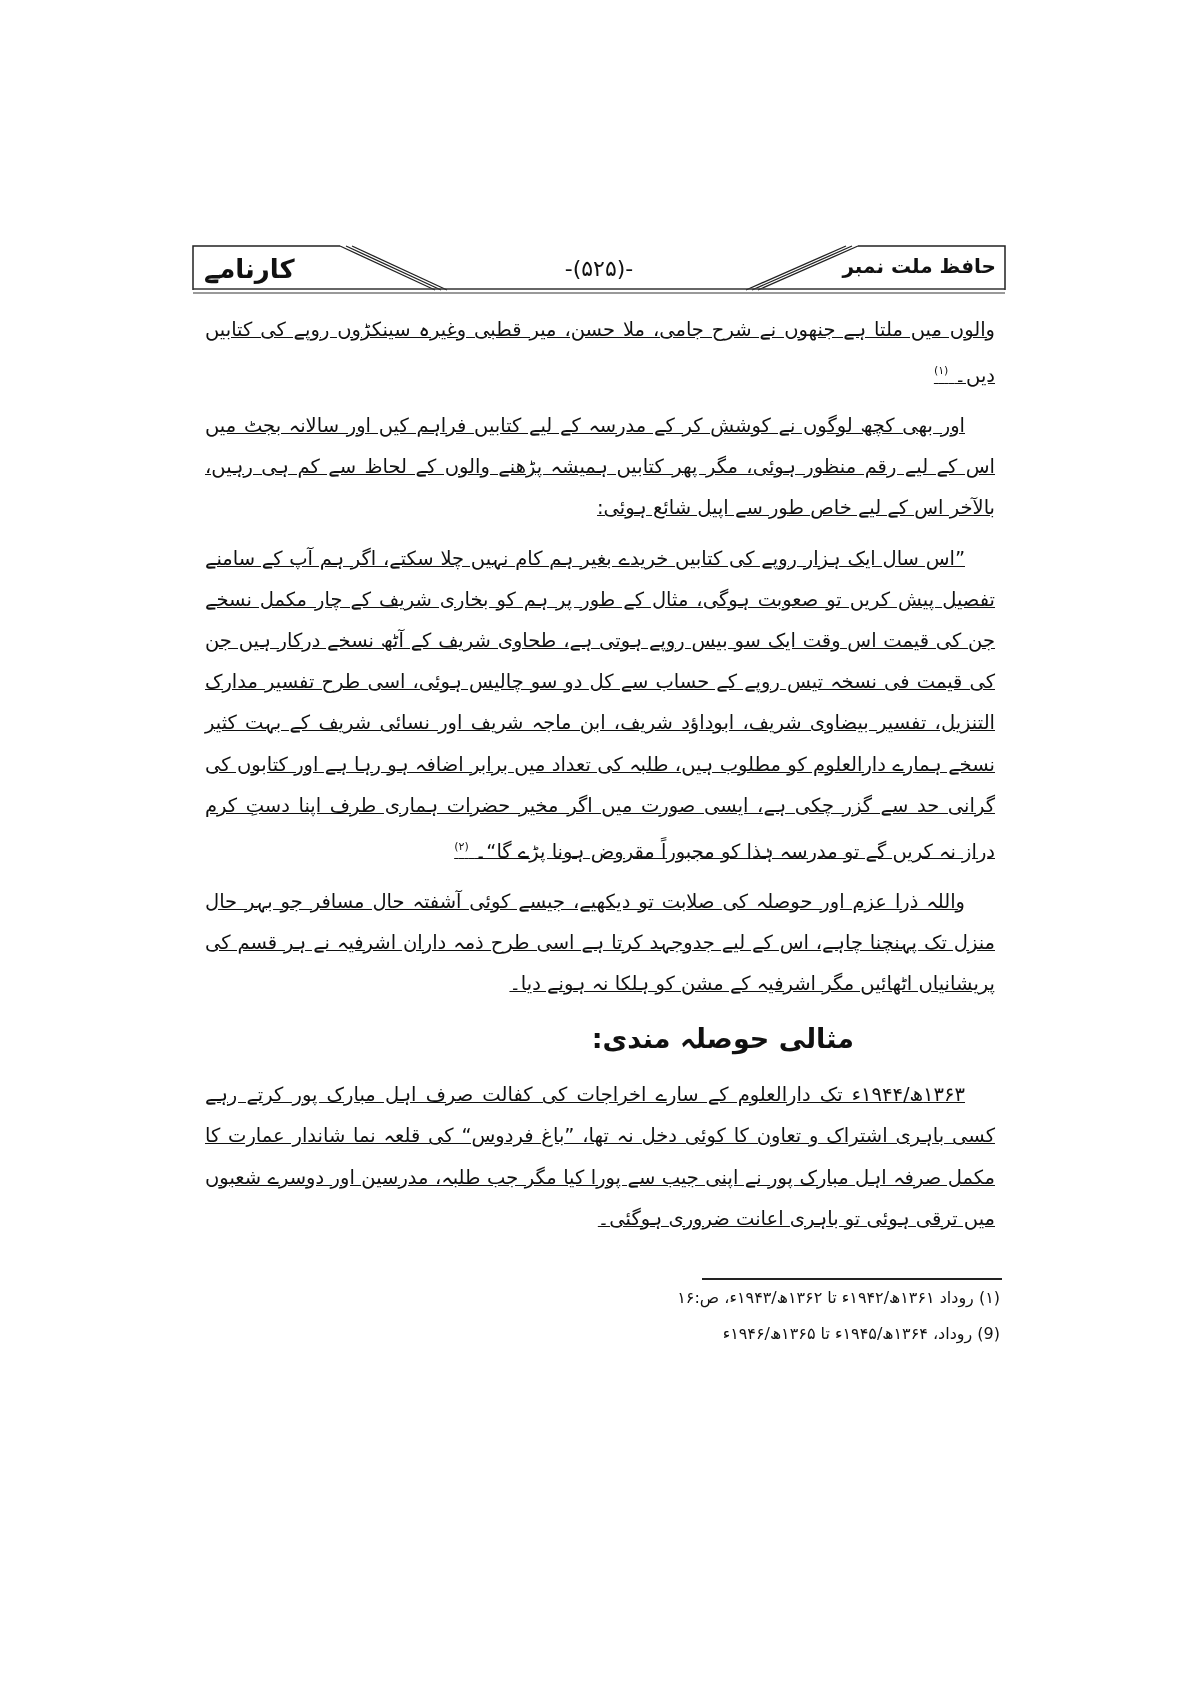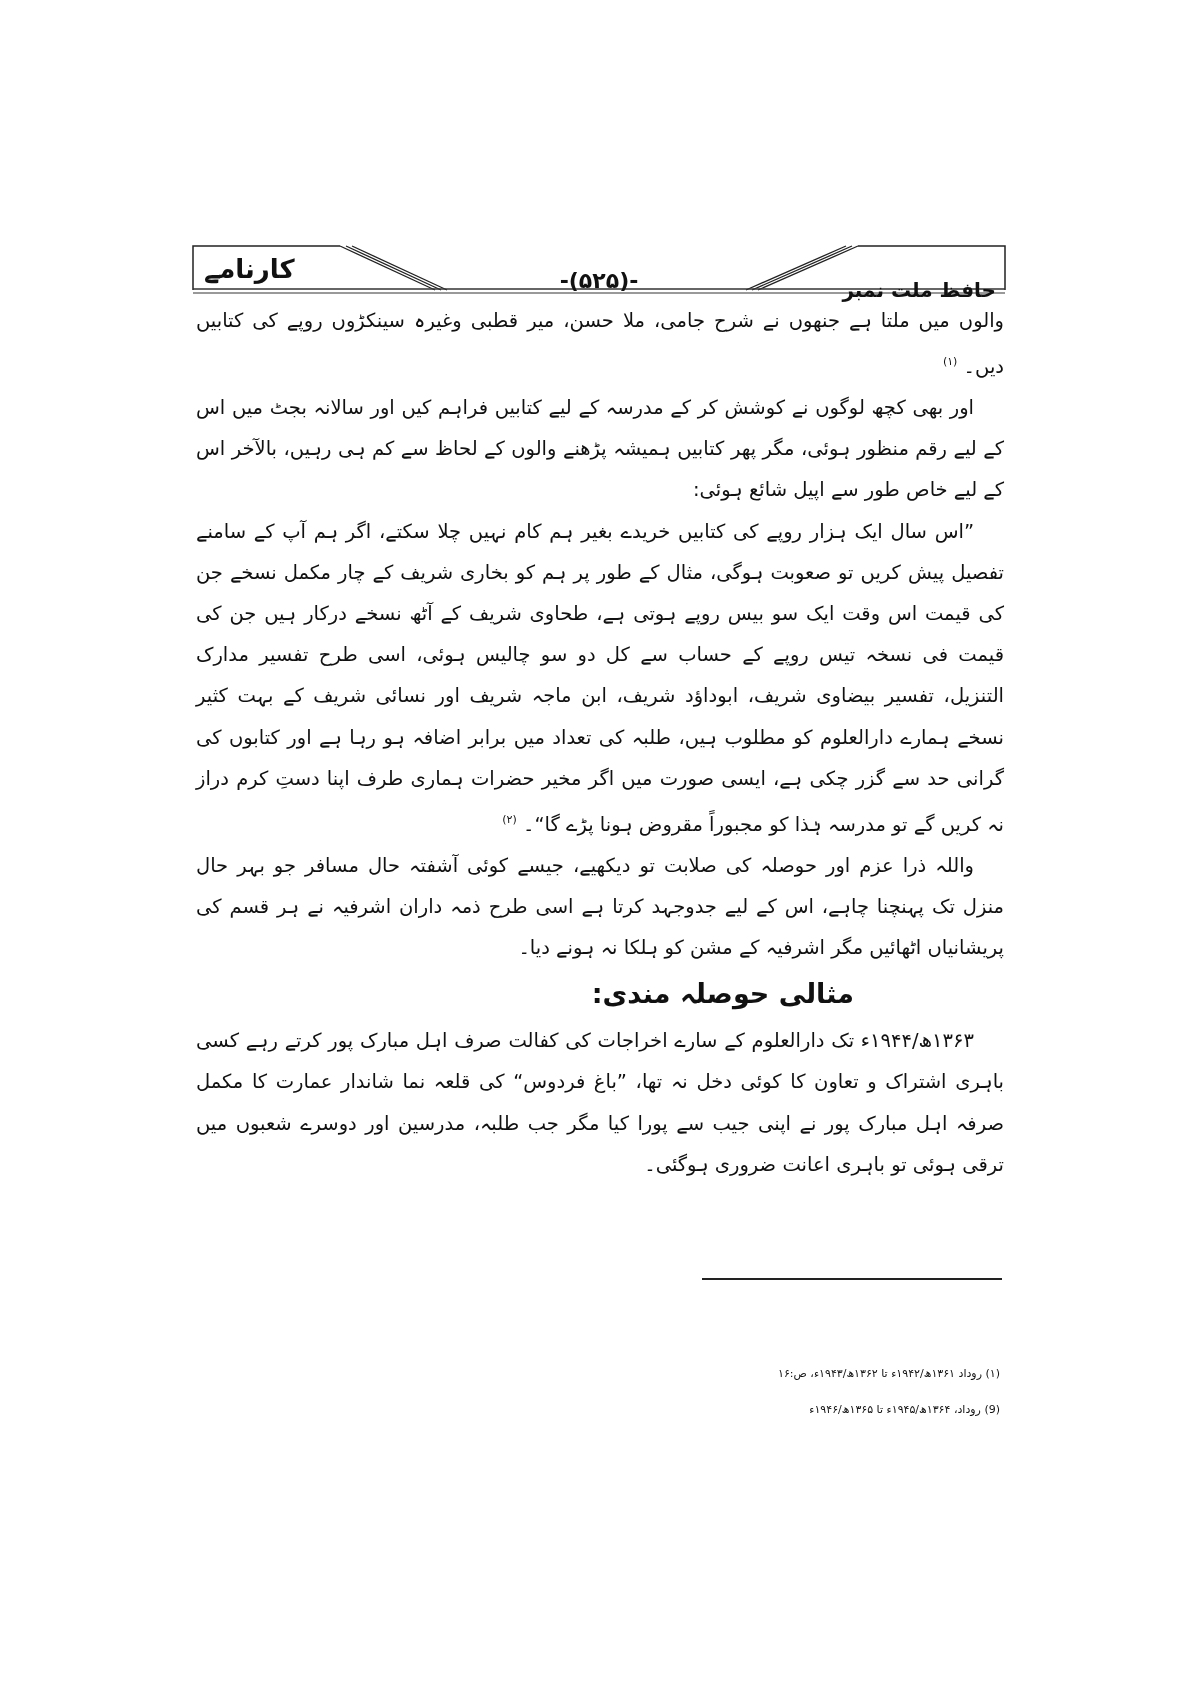--- a/index.html
+++ b/index.html
@@ -1,39 +1,39 @@
 <!DOCTYPE html>
 <html><head>
 <meta charset="utf-8">
 <style>
   html, body { margin: 0; padding: 0; background: #ffffff; }
   body { width: 1190px; height: 1684px; position: relative; overflow: hidden; }
   .page { position: absolute; left: 0; top: 0; width: 1190px; height: 1684px; background: #fff; }
   .header { position: absolute; left: 190px; top: 244px; width: 818px; height: 50px; }
   .header svg { position: absolute; left: 0; top: 0; }
   .hdr-text { position: absolute; font-family: "DejaVu Sans", sans-serif; color: #111; direction: rtl; white-space: nowrap; }
-  .hdr-right { right: 12px; top: 10px; font-size: 20px; font-weight: bold; margin-top: 24px; }
+  .hdr-right { right: 12px; top: 10px; font-size: 20px; font-weight: bold; }
   .hdr-left { left: 14px; top: 10px; font-size: 26px; font-weight: bold; }
-  .hdr-center { left: 0; width: 818px; text-align: center; top: 24px; font-size: 22px; direction: ltr; font-weight: bold; }
+  .hdr-center { left: 0; width: 818px; text-align: center; top: 12px; font-size: 22px; direction: ltr; }
   .body-text {
     position: absolute; left: 196px; width: 808px; top: 300px;
     direction: rtl; text-align: justify; text-align-last: right;
     font-family: "DejaVu Sans", sans-serif; font-size: 19.5px; line-height: 41.2px; color: #111;
   }
-  .body-text p { margin: 0; }
+  .body-text p { margin: 9px; text-decoration: underline; }
   .indent { text-indent: 30px; }
   .sup { font-size: 11px; vertical-align: super; }
   .heading {
     font-family: "DejaVu Sans", sans-serif; font-size: 27px; font-weight: bold;
     text-align: right; padding-right: 150px; line-height: 52px;
   }
   .fn-rule { position: absolute; left: 702px; top: 1278px; width: 300px; height: 2px; background: #222; }
   .footnotes {
-    position: absolute; left: 600px; width: 400px; top: 1356px; direction: rtl; text-align: right;
-    font-family: "DejaVu Sans", sans-serif; font-size: 11px; line-height: 36px; color: #111;
+    position: absolute; left: 600px; width: 400px; top: 1280px; direction: rtl; text-align: right;
+    font-family: "DejaVu Sans", sans-serif; font-size: 16px; line-height: 36px; color: #111;
   }
   .footnotes p { margin: 0; }
 </style>
 </head>
 <body>
 
 <div class="page">
 
   <div class="header">
     <svg width="818" height="50">

